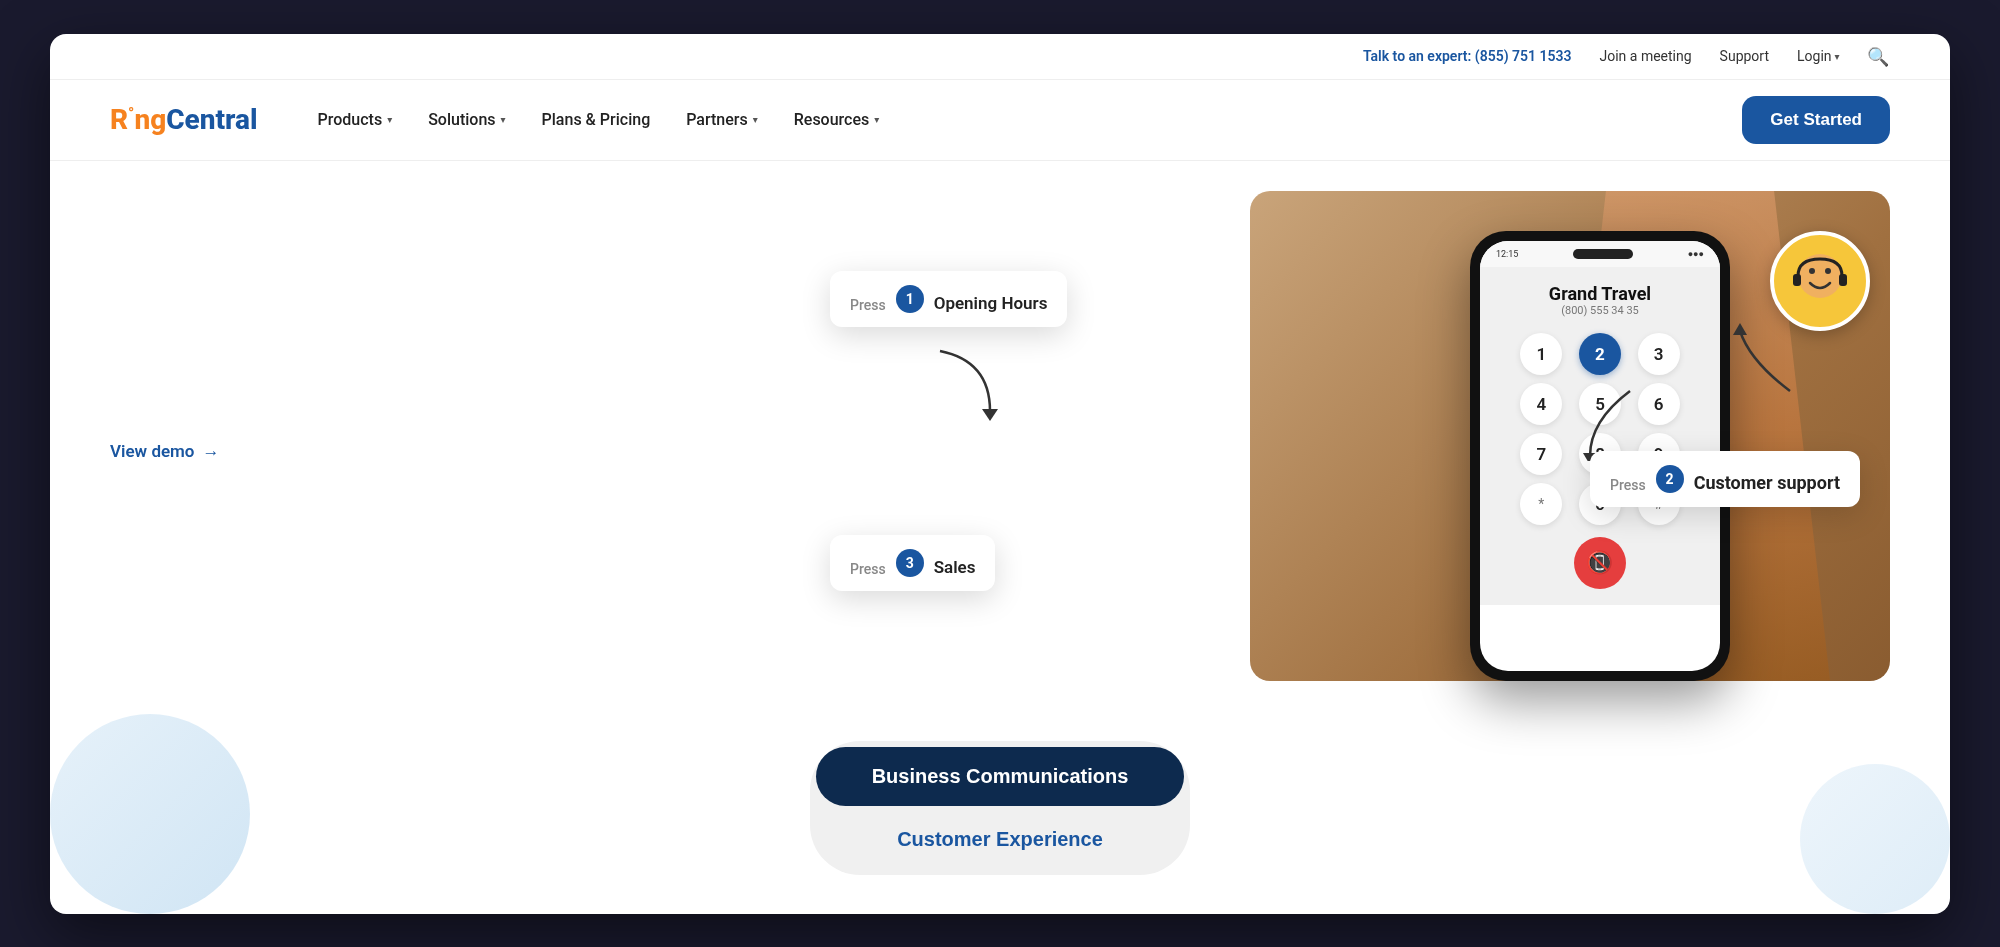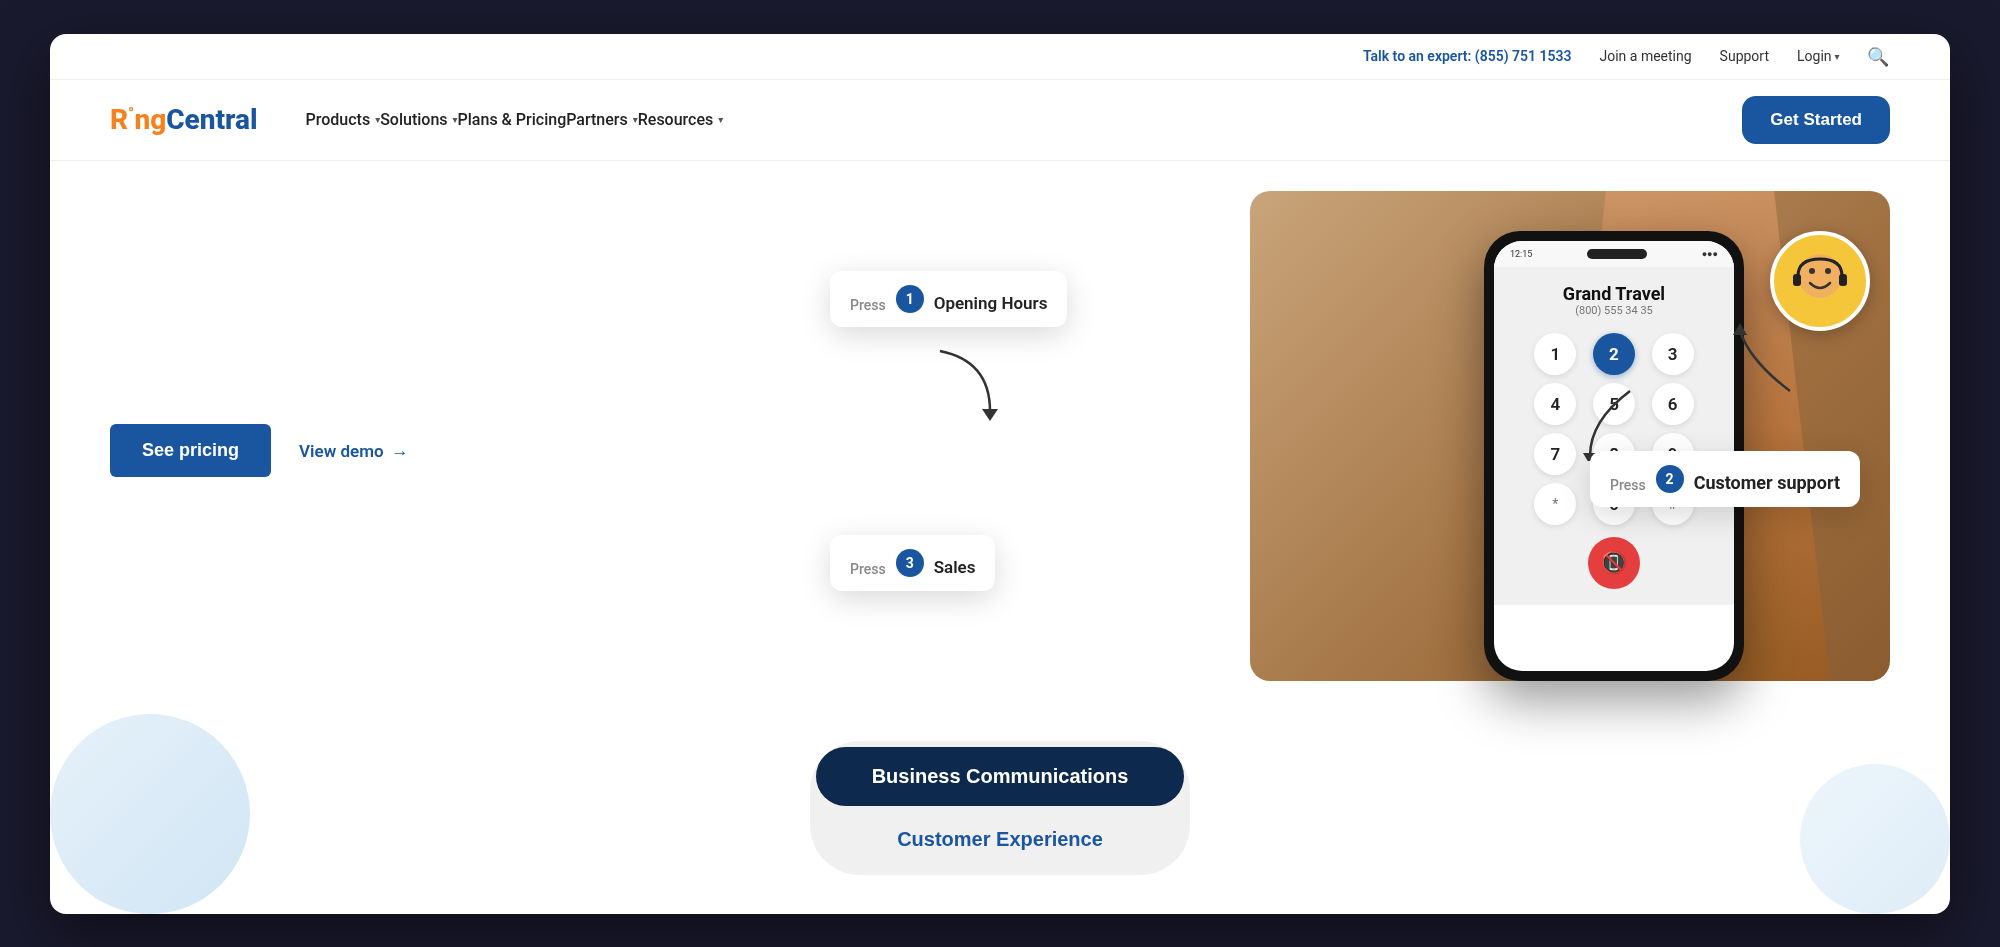--- a/index.html
+++ b/index.html
@@ -59,27 +59,28 @@
     .main-nav {
       display: flex;
       align-items: center;
       padding: 16px 60px;
       border-bottom: 1px solid #eee;
       gap: 40px;
     }
     .logo {
       display: flex;
       align-items: flex-start;
-      margin-right: 8px;
+      margin-right: 20px;
     }
     .logo-ring { color: #f6821f; font-size: 28px; font-weight: 800; }
 
     .nav-links {
       display: flex;
       align-items: center;
+      gap: 36px;
       flex: 1;
     }
     .nav-item {
       display: flex;
       align-items: center;
       gap: 5px;
       font-size: 16px;
       color: #222;
       cursor: pointer;
       font-weight: 500;
@@ -308,39 +309,38 @@
         <span class="chevron">▾</span>
       </div>
     </div>
 
     <button class="get-started-btn">Get Started</button>
   </div>
 
   <div class="hero">
     <div class="hero-left">
       <div class="hero-btns">
-        <button class="see-pricing-btn">See pricing</button>
         <a href="#" class="view-demo-link">
           <span>View demo</span>
           <span>→</span>
         </a>
       </div>
     </div>
 
     <div class="hero-right">
 
       <div style="position:absolute; right:0; top:-30px; width:640px; height:490px; border-radius:20px; overflow:hidden; background: linear-gradient(135deg, #c9a47a 0%, #a07040 60%, #8a5c30 100%);">
 
         <div style="position:absolute; bottom:0; right:60px; width:280px; height:490px; 
                     background: linear-gradient(170deg, #d4996a 0%, #c07840 50%, #9a5c20 100%);
                     clip-path: polygon(20% 0%, 80% 0%, 100% 100%, 0% 100%);
                     opacity:0.8;"></div>
       </div>
 
-      <div style="position:absolute; right:146px; top:10px; width:260px; height:450px; z-index:8;">
+      <div style="position:absolute; right:160px; top:10px; width:260px; height:450px; z-index:8;">
         <div style="width:100%; height:100%; background:#111; border-radius:36px; padding:10px; box-shadow: 0 20px 50px rgba(0,0,0,0.4);">
           <div style="width:100%; height:100%; background:white; border-radius:28px; overflow:hidden; position:relative;">
 
             <div style="background:#f8f8f8; padding:8px 16px; display:flex; justify-content:space-between; font-size:9px; color:#333;">
               <span>12:15</span>
               <div style="background:#222; width:60px; height:10px; border-radius:8px;"></div>
               <span>●●●</span>
             </div>
 
             <div style="background:#f0f0f0; padding:16px; text-align:center;">

